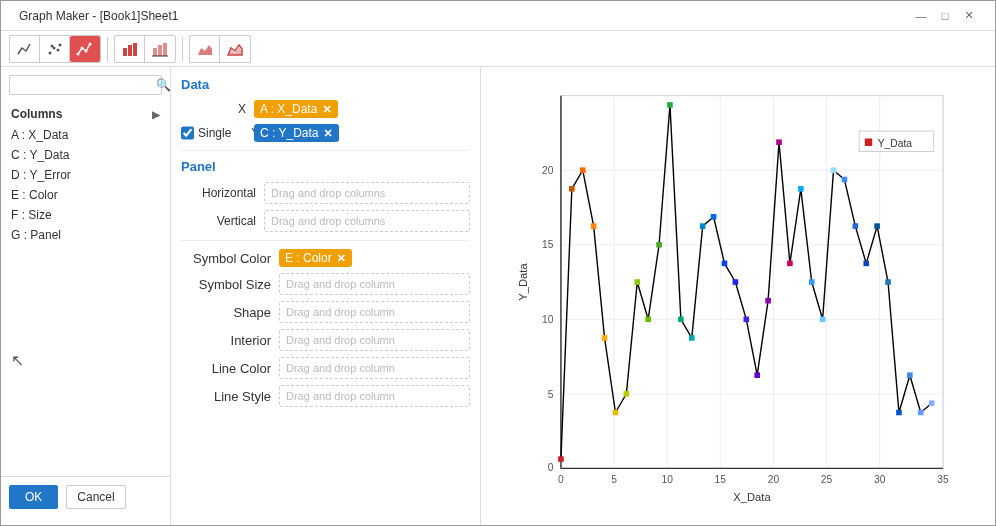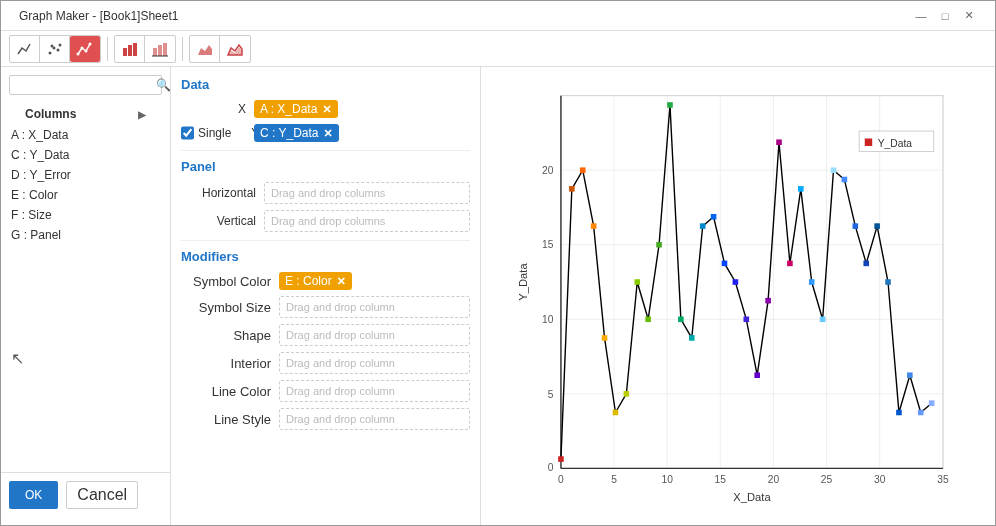--- a/index.html
+++ b/index.html
@@ -20,31 +20,31 @@
     .toolbar-btn svg { width: 18px; height: 18px; }
     .toolbar-sep { width: 1px; background: #ccc; height: 24px; margin: 0 2px; }
     
     .main-area { display: flex; flex: 1; overflow: hidden; }
     
     .left-panel { width: 170px; background: #fff; border-right: 1px solid #ddd; padding: 8px 0; display: flex; flex-direction: column; }
     .search-bar { margin: 0 8px 8px 8px; display: flex; align-items: center; border: 1px solid #ccc; border-radius: 2px; padding: 2px 4px; }
     .search-input { flex: 1; border: none; outline: none; font-size: 11px; }
     .search-icon { color: #999; font-size: 12px; }
     
-    .columns-header { display: flex; align-items: center; justify-content: space-between; padding: 4px 24px; font-weight: bold; font-size: 12px; color: #333; }
+    .columns-header { display: flex; align-items: center; justify-content: space-between; padding: 4px 10px; font-weight: bold; font-size: 12px; color: #333; }
     .columns-arrow { color: #666; font-size: 10px; }
     
     .column-item { padding: 3px 10px; font-size: 12px; color: #333; cursor: pointer; }
     
     .cursor-area { flex: 1; display: flex; align-items: center; justify-content: flex-start; padding: 10px; }
     .cursor { font-size: 16px; color: #555; }
     
     .bottom-buttons { display: flex; gap: 8px; padding: 8px; border-top: 1px solid #ddd; }
     .btn-ok { background: #2176c7; color: white; border: none; padding: 4px 16px; border-radius: 2px; cursor: pointer; font-size: 12px; }
-    .btn-cancel { background: #fff; color: #333; border: 1px solid #ccc; padding: 4px 10px; border-radius: 2px; cursor: pointer; font-size: 16px; }
+    .btn-cancel { background: #fff; color: #333; border: 1px solid #ccc; padding: 4px 10px; border-radius: 2px; cursor: pointer; font-size: 12px; }
     
     .center-panel { width: 310px; background: #fff; border-right: 1px solid #ddd; padding: 10px; overflow-y: auto; }
     
     .section-title { color: #2176c7; font-size: 13px; font-weight: 600; margin-bottom: 8px; }
     
     .field-row { display: flex; align-items: center; margin-bottom: 6px; }
     .field-label { width: 65px; text-align: right; font-size: 12px; color: #333; margin-right: 8px; }
     .field-label-wide { width: 90px; text-align: right; font-size: 13px; color: #333; margin-right: 8px; }
     
     .tag { display: inline-flex; align-items: center; background: #f0a000; color: white; border-radius: 3px; padding: 2px 6px; font-size: 12px; font-weight: 500; }
@@ -213,21 +213,20 @@
 
       <div class="field-row">
         <span class="field-label" style="width:75px;">Vertical</span>
         <div class="drop-zone">
           <span>Drag and drop columns</span>
         </div>
       </div>
 
       <hr class="divider">
 
-      <div class="section-title">Modifiers</div>
 
       <div class="field-row">
         <span class="field-label-wide">Symbol Color</span>
         <span class="tag">
           <span>E : Color</span>
           <span class="tag-close">✕</span>
         </span>
       </div>
 
       <div class="field-row">

